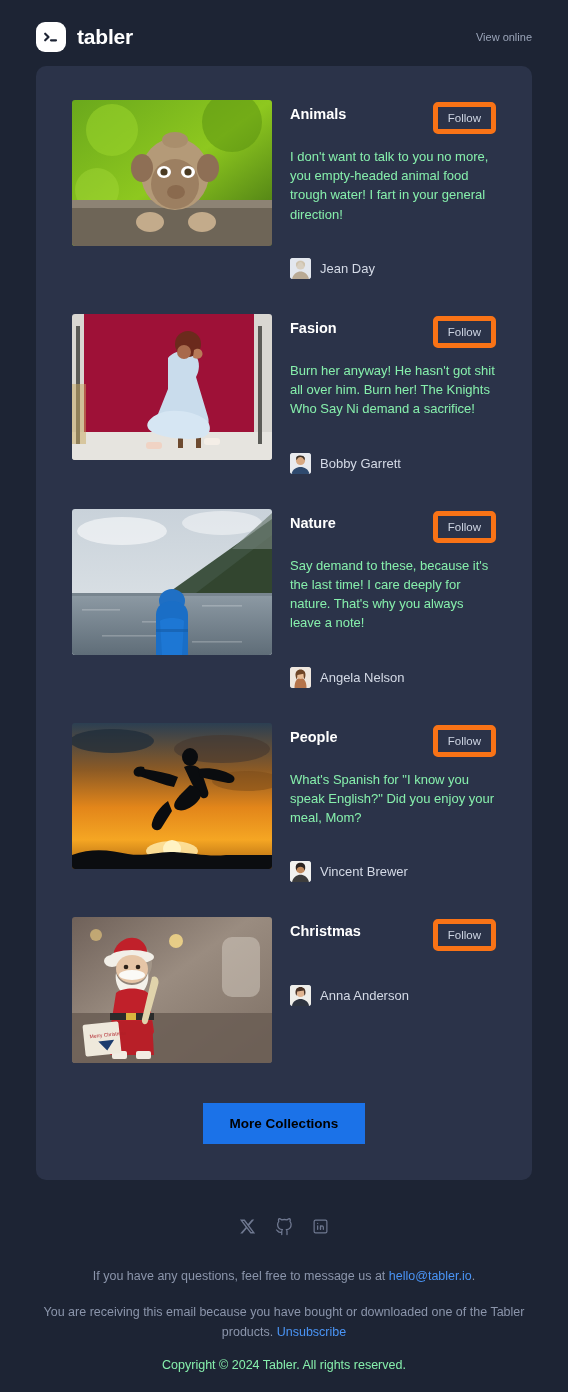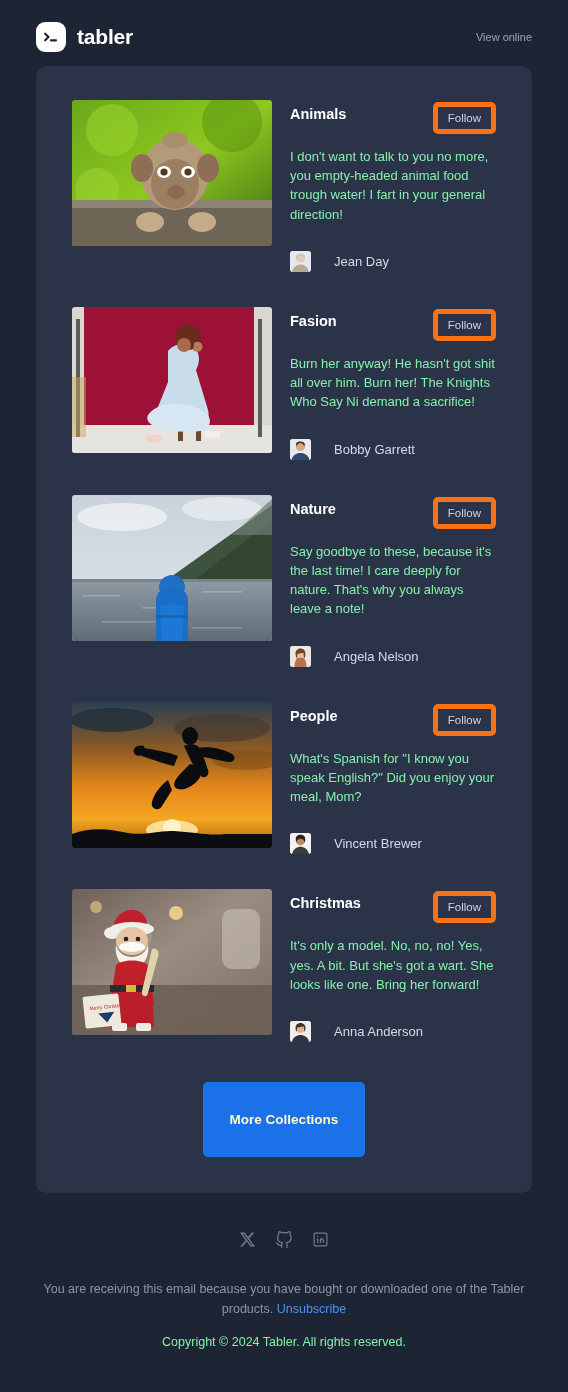--- a/index.html
+++ b/index.html
@@ -48,33 +48,33 @@
   .blog-head { display:flex; align-items:flex-start; justify-content:space-between; gap:8px; }
   .blog-cat { font-size:14.5px; font-weight:700; color:#ffffff; padding-top:4px; }
   .follow-btn {
     font-family:inherit; font-size:11.5px; color:#cdd4e2;
     background:transparent; border:5px solid #f97316; border-radius:5px;
     padding:5px 10px; cursor:pointer; white-space:nowrap;
   }
   .blog-text {
     margin-top:13px; font-size:13px; line-height:1.48; color:#86efac;
   }
-  .author { display:flex; align-items:center; gap:23px; margin-top:27px; }
+  .author { display:flex; align-items:center; gap:9px; margin-top:34px; }
   .avatar {
     width:21px; height:21px; border-radius:3px; overflow:hidden; flex:0 0 21px;
     background:#cfd5e0;
   }
   .avatar svg { display:block; width:21px; height:21px; }
   .author-name { font-size:13px; color:#d4dae6; }
 
   
   .cta-wrap { display:flex; justify-content:center; margin-top:40px; }
   .cta-btn {
-    font-family:inherit; background:#1b72e8; color:#fef9c3; border:none;
-    border-radius:5px; padding:30px 27px; font-size:13.5px; font-weight:700;
+    font-family:inherit; background:#1b72e8; color:#000000; border:none;
+    border-radius:0; padding:13px 27px; font-size:13.5px; font-weight:700;
     cursor:pointer;
   }
 
   
   .footer { padding:38px 30px 0 30px; text-align:center; }
   .socials { display:flex; justify-content:center; gap:19px; margin-bottom:30px; }
   .social-link { color:#6f7890; display:inline-flex; }
   .social-link svg { display:block; }
   .foot-line { font-size:12.5px; color:#8b95ab; line-height:1.6; margin-bottom:16px; }
   .foot-line.small { max-width:500px; margin-left:auto; margin-right:auto; }
@@ -227,21 +227,21 @@
             <path d="M84 106c0-9 7-14 16-14s16 5 16 14v40H84z" fill="#1a6ec6"></path>
             <path d="M88 112c4-4 20-4 24 0l-2 34H90z" fill="#1f7bd8" opacity="0.75"></path>
             <rect x="84" y="120" width="32" height="3" fill="#155ba5" opacity="0.6"></rect>
           </svg>
         </div>
         <div class="blog-body">
           <div class="blog-head">
             <span class="blog-cat">Nature</span>
             <button class="follow-btn">Follow</button>
           </div>
-          <div class="blog-text">Say goodbye to these, because it's the last time! I care deeply for nature. That's why you always leave a note!</div>
+          <div class="blog-text">Say demand to these, because it's the last time! I care deeply for nature. That's why you always leave a note!</div>
           <div class="author">
             <span class="avatar">
               <svg viewBox="0 0 21 21">
                   <rect width="21" height="21" fill="#efe7de"></rect>
                   <path d="M4.5 21c0-7 2.5-10 6-10s6 3 6 10z" fill="#b5744a"></path>
                   <circle cx="10.5" cy="7.5" r="4.4" fill="#e8bd96"></circle>
                   <path d="M5.6 9c-.6-4 1.8-6.4 4.9-6.4S16 5 15.4 9c-.4 2.6-1.4 3.4-1.4 3.4l-.6-5.6-6 1.2-.4 4.4S6 11.6 5.6 9z" fill="#6e4526"></path>
                 </svg>
             </span>
             <span class="author-name">Angela Nelson</span>
@@ -334,21 +334,20 @@
             <rect x="12" y="106" width="36" height="32" rx="2" fill="#efe9dc" transform="rotate(-6 30 122)"></rect>
             <text x="18" y="120" font-family="Liberation Sans, sans-serif" font-size="5" fill="#b02028" transform="rotate(-6 30 122)">Merry Christmas</text>
             <path d="M26 124l8 10 8-10z" fill="#1c3c6e" transform="rotate(-6 30 122)"></path>
           </svg>
         </div>
         <div class="blog-body">
           <div class="blog-head">
             <span class="blog-cat">Christmas</span>
             <button class="follow-btn">Follow</button>
           </div>
-          <div class="blog-text">It's only a model. No, no, no! Yes, yes. A bit. But she's got a wart. She looks like one. Bring her forward!</div>
           <div class="author">
             <span class="avatar">
               <svg viewBox="0 0 21 21">
                   <rect width="21" height="21" fill="#efeeea"></rect>
                   <path d="M1.8 21c1.2-5 5-7 8.7-7s7.5 2 8.7 7z" fill="#2e3440"></path>
                   <circle cx="10.5" cy="7.6" r="4.5" fill="#e0b491"></circle>
                   <path d="M5.6 8.6C5 4 7.4 2 10.5 2s5.5 2 4.9 6.6c-.2 1.6-1 2.2-1 2.2l-.6-5.2-6.6 1-.6 4.2s-.8-.6-1-2.2z" fill="#4a3326"></path>
                 </svg>
             </span>
             <span class="author-name">Anna Anderson</span>
@@ -379,20 +378,23 @@
         <svg width="17" height="17" viewBox="0 0 24 24" fill="none" stroke="currentColor" stroke-width="1.7" stroke-linecap="round" stroke-linejoin="round">
             <rect x="3" y="3" width="18" height="18" rx="2"></rect>
             <line x1="8" y1="11" x2="8" y2="16"></line>
             <circle cx="8" cy="7.5" r="0.9" fill="currentColor" stroke="none"></circle>
             <path d="M12 16v-3a2 2 0 0 1 4 0v3"></path>
             <line x1="12" y1="11" x2="12" y2="16"></line>
           </svg>
       </a>
     </div>
 
+    <div class="foot-line">
+      <span>If you have any questions, feel free to message us at </span><a class="foot-link" href="#">hello@tabler.io</a><span>.</span>
+    </div>
 
     <div class="foot-line small">
       <span>You are receiving this email because you have bought or downloaded one of the Tabler products. </span><a class="foot-link" href="#">Unsubscribe</a>
     </div>
 
     <div class="copyright">Copyright © 2024 Tabler. All rights reserved.</div>
   </div>
 
 </div>
 

